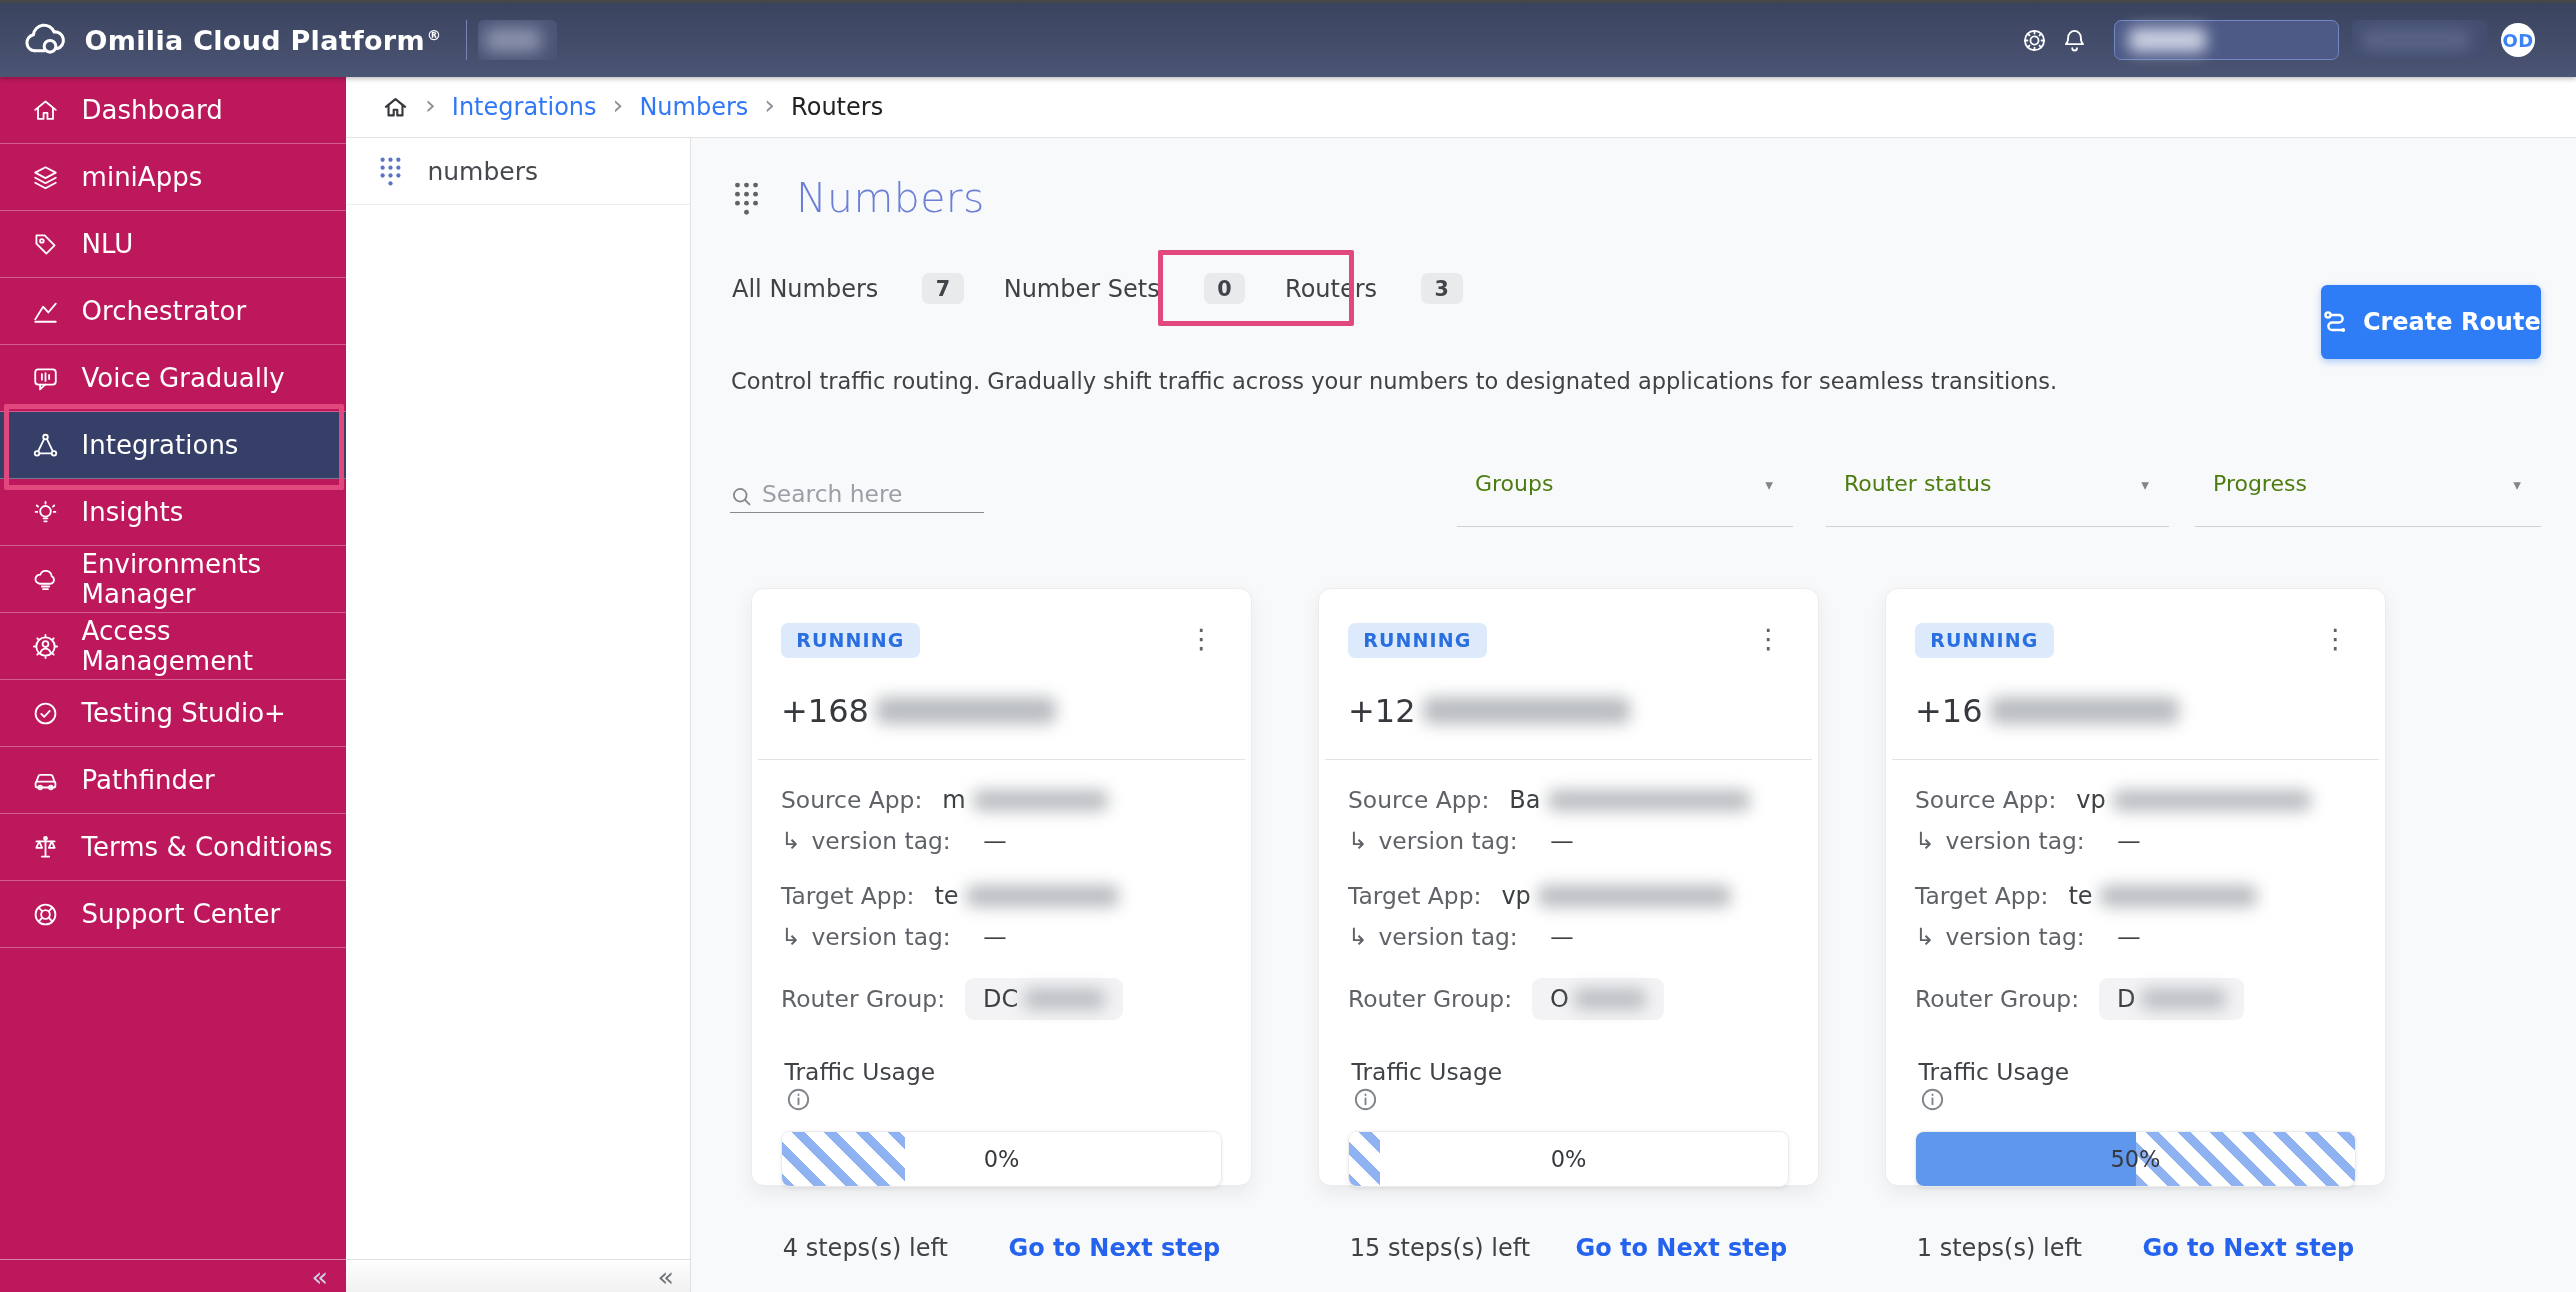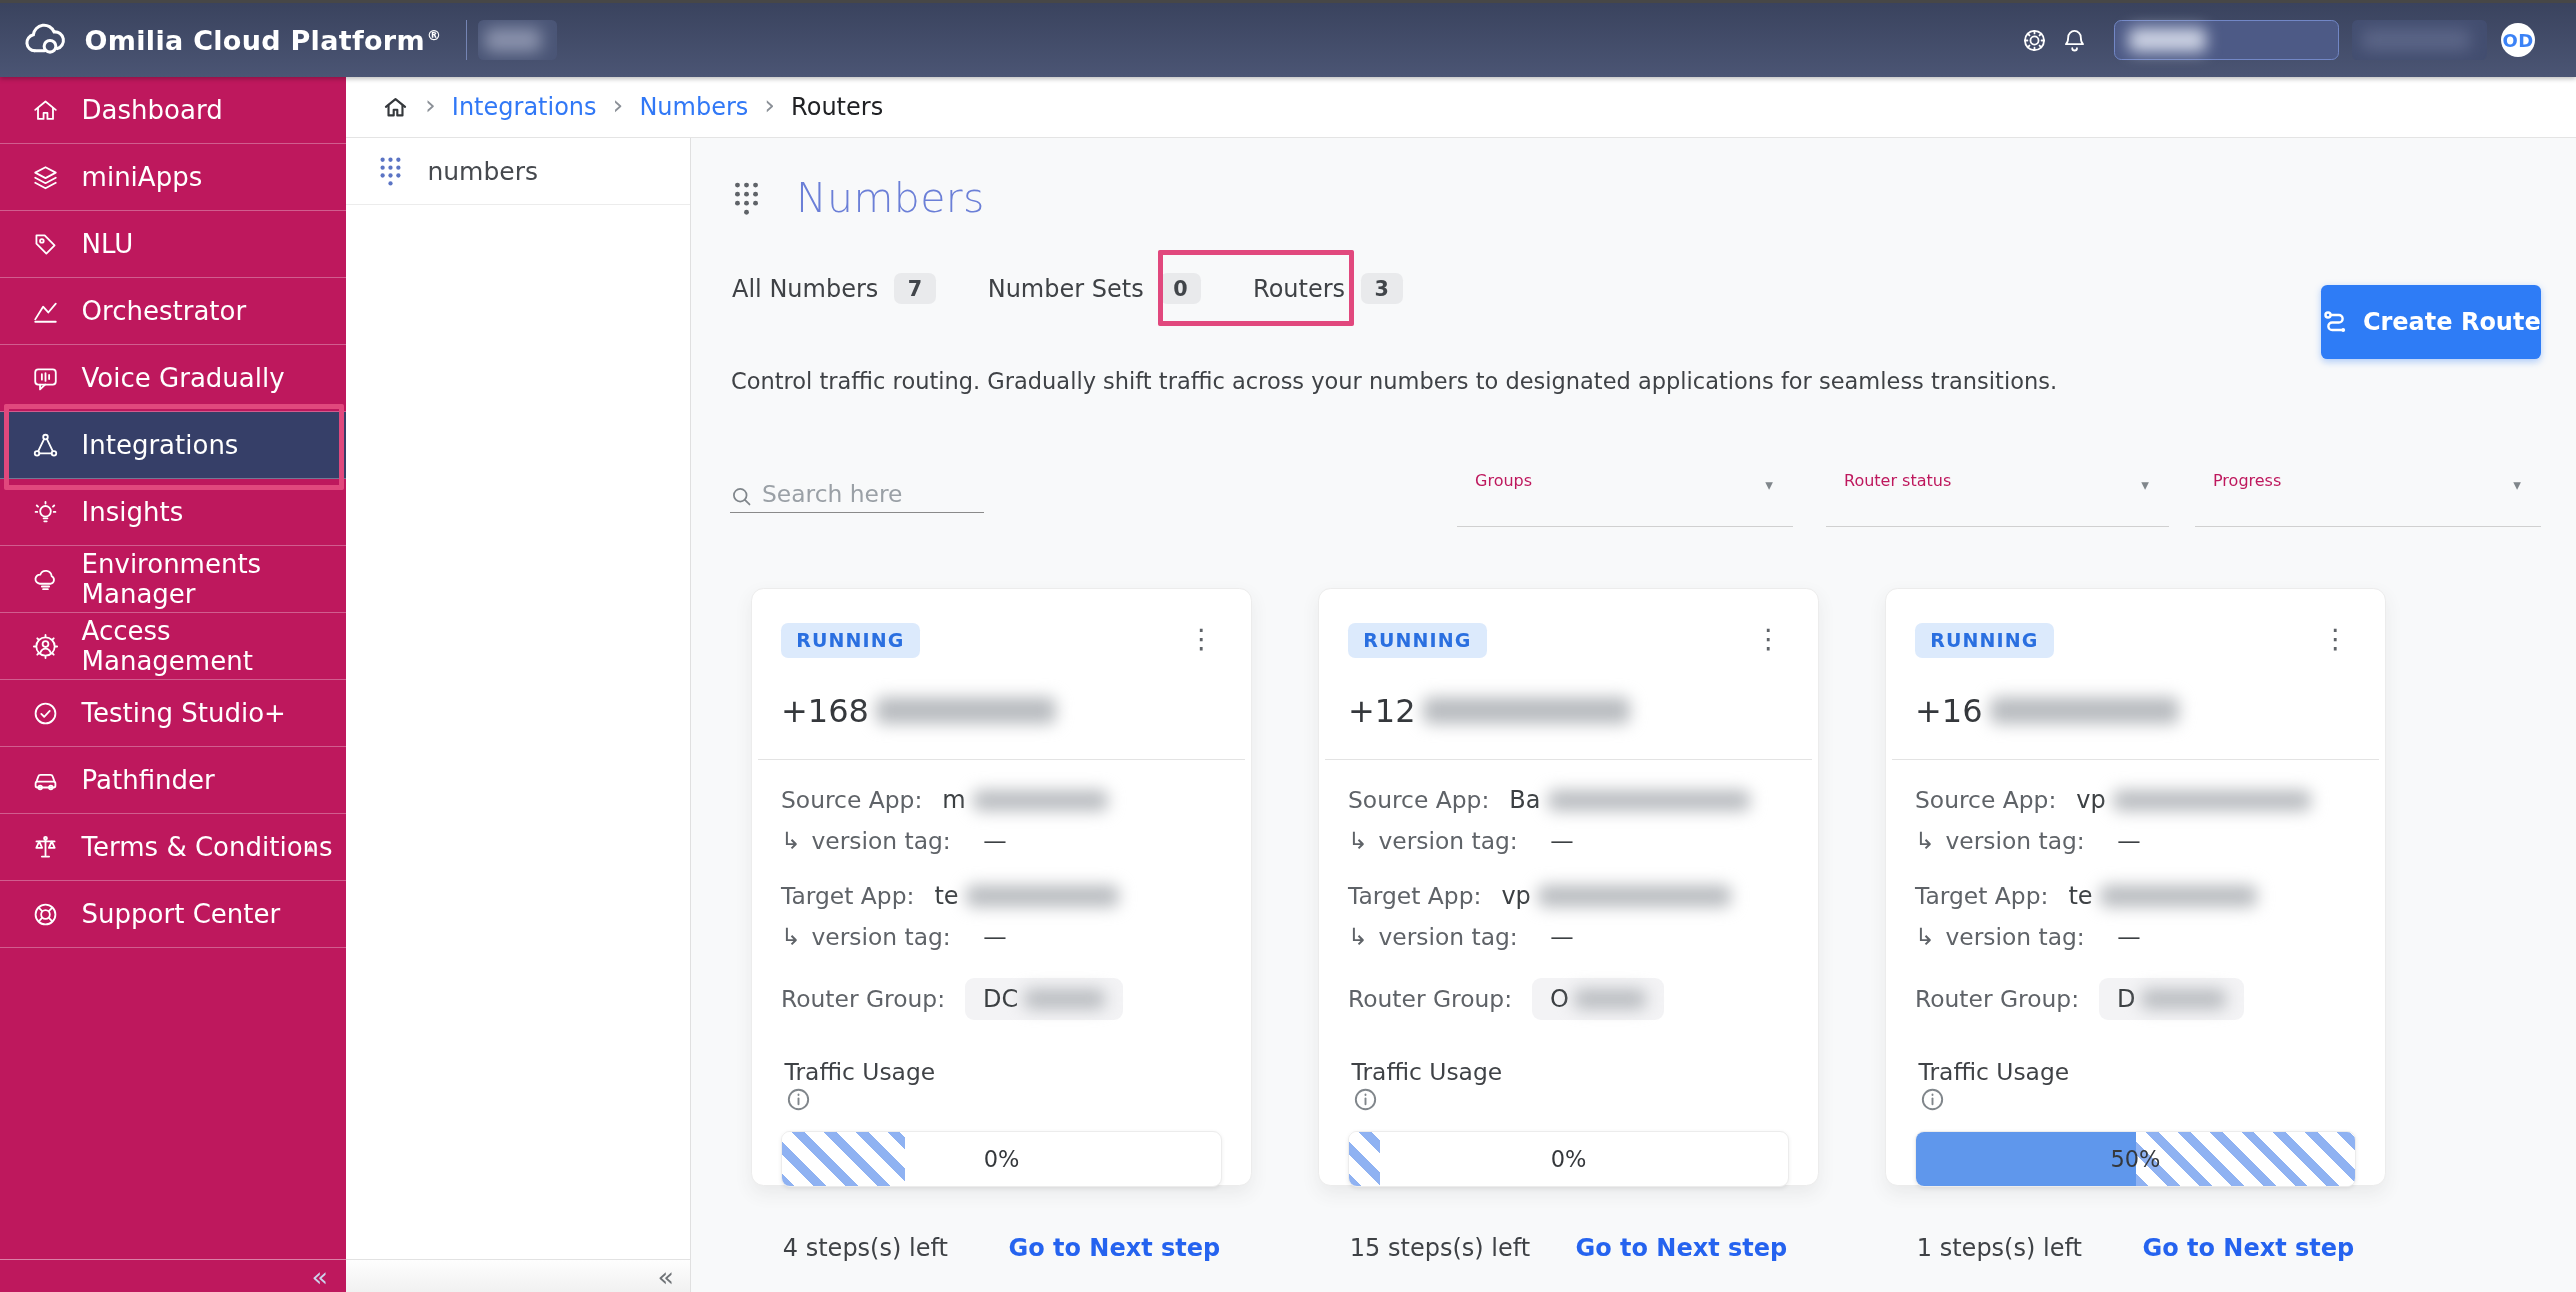--- a/index.html
+++ b/index.html
@@ -100,21 +100,21 @@
   .main {
     position: absolute; left: 691px; top: 138px; right: 0; bottom: 0;
     background: #f8f9fa;
   }
   .page-title { position: absolute; left: 40px; top: 36px; display: flex; align-items: center; }
   .page-title .dialpad { width: 31px; height: 40px; margin-right: 34px; }
   .page-title .dialpad circle { fill: #5f6368; }
   .page-title .txt { font-size: 41px; font-weight: 300; color: #6b7fd7; letter-spacing: 0.4px; }
 
   .tabs { position: absolute; left: 41px; top: 135px; display: flex; align-items: center; }
-  .tab { display: flex; align-items: center; margin-right: 52px; cursor: pointer; }
+  .tab { display: flex; align-items: center; margin-right: 40px; cursor: pointer; gap: 28px; }
   .tab .t-label { font-size: 24px; color: #3f4246; }
   .tab .t-count {
     margin-left: 16px; background: #e9eaec; border-radius: 7.2px; padding: 3.6px 13.5px;
     font-size: 20.7px; font-weight: bold; color: #41454a;
   }
 
   .page-desc { position: absolute; left: 40px; top: 230px; font-size: 22.5px; color: #3f4246; }
 
   .create-btn {
     position: absolute; left: 1630px; top: 147px; width: 220px; height: 74px;
@@ -127,21 +127,21 @@
   .search-box { position: absolute; left: 39px; top: 342px; width: 254px; }
   .search-box svg { position: absolute; left: 0; top: 5.4px; width: 23.4px; height: 23.4px; stroke: #80868b; fill: none; stroke-width: 1.8; stroke-linecap: round; }
   .search-box input {
     width: 100%; border: none; outline: none; background: transparent;
     border-bottom: 1.8px solid #8a8a8a; padding: 0 0 4px 32px;
     font-family: inherit; font-size: 23.4px; color: #3f4246;
   }
   .search-box input::placeholder { color: #9aa0a6; }
 
   .select { position: absolute; top: 333px; height: 56px; border-bottom: 0.9px solid #d0d0d0; cursor: pointer; }
-  .select .s-label { position: absolute; left: 18px; top: 0; font-size: 16px; color: #be185d; text-align: right; }
+  .select .s-label { position: absolute; left: 18px; top: 0; font-size: 22px; color: #4d7c0f; text-align: right; }
   .select .s-arrow { position: absolute; right: 20px; top: 5.4px; font-size: 15.3px; color: #80868b; }
   #select-groups { left: 766px; width: 336px; }
   #select-status { left: 1135px; width: 343px; }
   #select-progress { left: 1504px; width: 346px; }
 
   
   .cards { position: absolute; left: 60px; top: 450px; display: flex; }
   .card {
     width: 501px; height: 598px; background: #ffffff; border: 0.9px solid #ececec;
     border-radius: 12.6px; box-shadow: 0 7.2px 18px rgba(60,64,67,.08);

